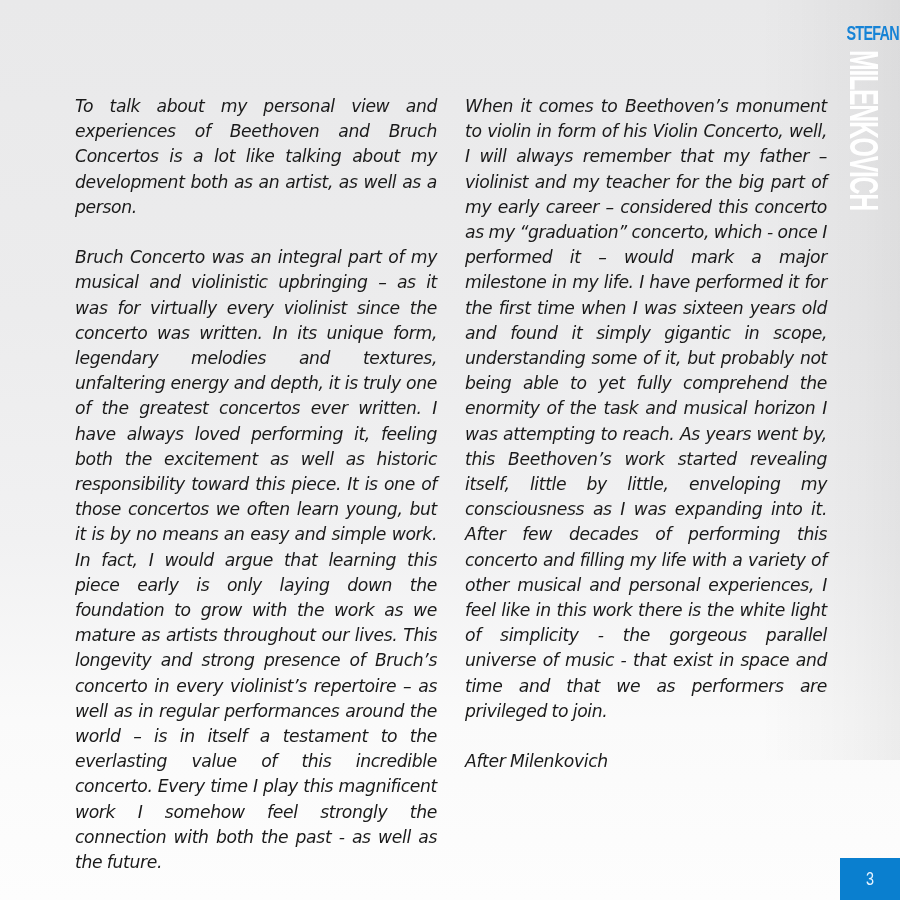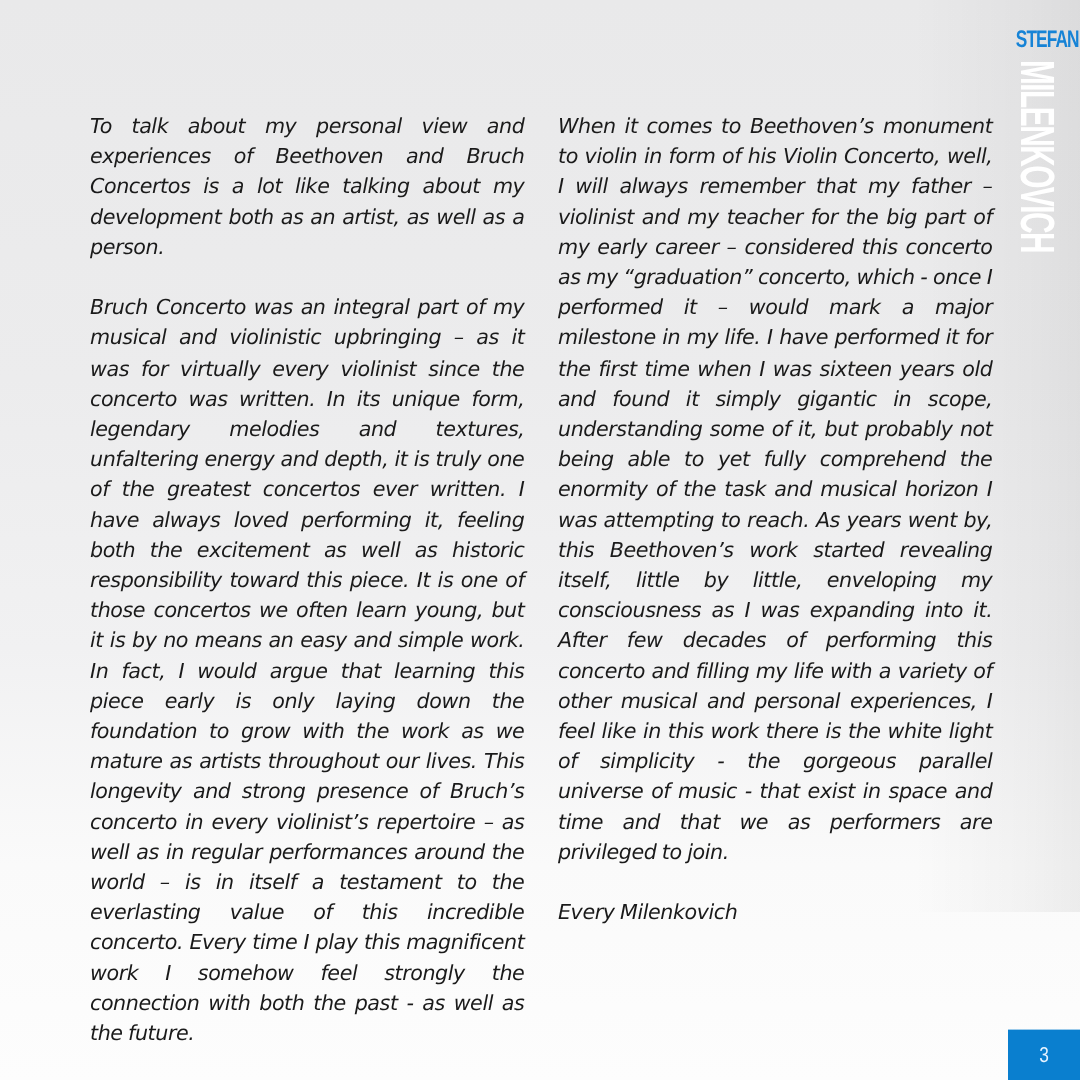--- a/index.html
+++ b/index.html
@@ -97,21 +97,21 @@
 
 <div class="shade-right"></div>
 
 <div class="column col-left">
   <p>To talk about my personal view and experiences of Beethoven and Bruch Concertos is a lot like talking about my development both as an artist, as well as a person.</p>
   <p>Bruch Concerto was an integral part of my musical and violinistic upbringing – as it was for virtually every violinist since the concerto was written. In its unique form, legendary melodies and textures, unfaltering energy and depth, it is truly one of the greatest concertos ever written. I have always loved performing it, feeling both the excitement as well as historic responsibility toward this piece. It is one of those concertos we often learn young, but it is by no means an easy and simple work. In fact, I would argue that learning this piece early is only laying down the foundation to grow with the work as we mature as artists throughout our lives. This longevity and strong presence of Bruch’s concerto in every violinist’s repertoire – as well as in regular performances around the world – is in itself  a testament to the everlasting value of this incredible concerto. Every time I play this magnificent work I somehow feel strongly the connection with both the past - as well as the future.</p>
 </div>
 
 <div class="column col-right">
   <p>When it comes to Beethoven’s monument to violin in form of his Violin Concerto, well, I will always remember that my father – violinist and my teacher for the big part of my early career – considered this concerto as my “graduation” concerto, which - once I performed it – would mark a major milestone in my life. I have performed it for the first time when I was sixteen years old and found it simply gigantic in scope, understanding some of it, but probably not being able to yet fully comprehend the enormity of the task and musical horizon I was attempting to reach. As years went by, this Beethoven’s work started revealing itself, little by little, enveloping my consciousness as I was expanding into it. After few decades of performing this concerto and filling my life with a variety of other musical and personal experiences, I feel like in this work there is the white light of simplicity - the gorgeous parallel universe of music - that exist in space and time and that we as performers are privileged to join.</p>
-  <p class="signature">Every Milenkovich</p>
+  <p class="signature">After Milenkovich</p>
 </div>
 
 <div class="name-first">STEFAN</div>
 <div class="name-last">MILENKOVICH</div>
 
 <div class="page-box">
   <span>3</span>
 </div>
 
 </body></html>

